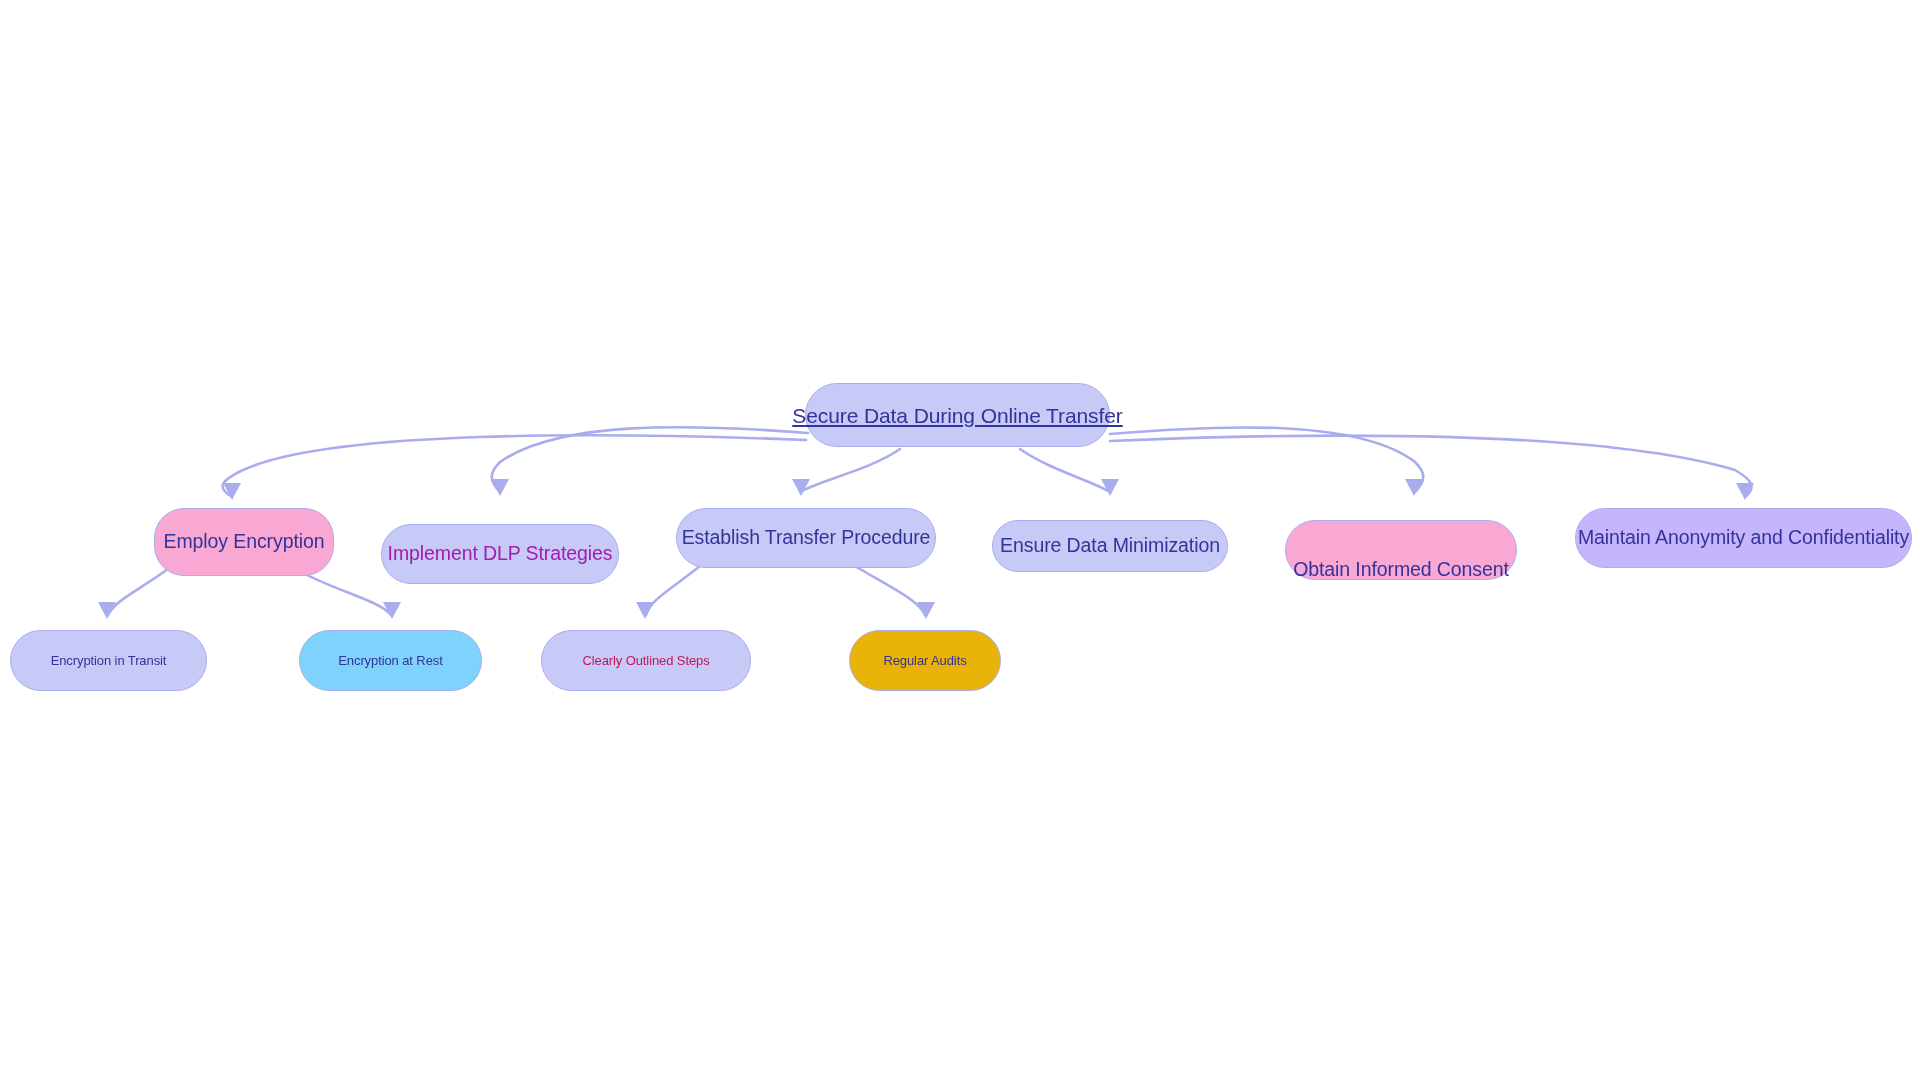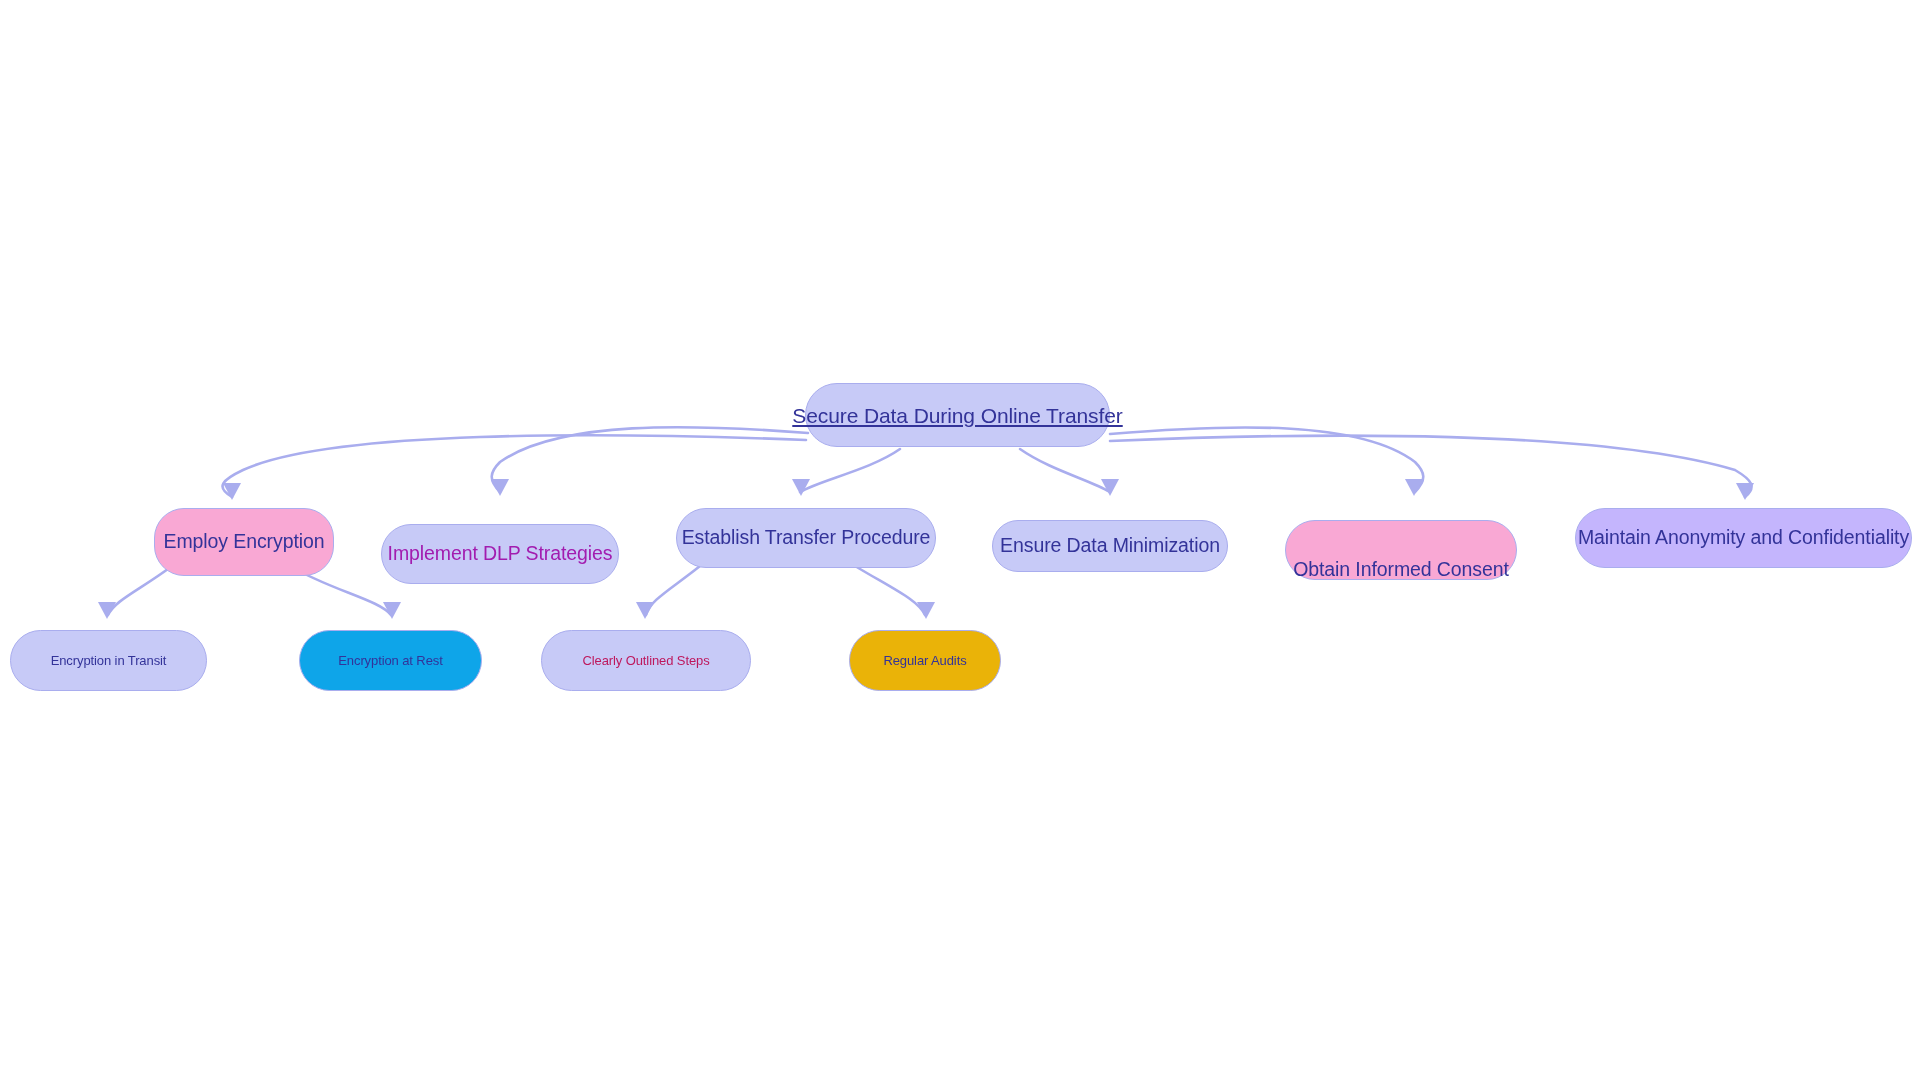--- a/index.html
+++ b/index.html
@@ -136,21 +136,21 @@
       </div>
       <div class="node node-l2" style="left: 1285px; top: 520px; width: 232px; height: 60px; border-radius: 30px; background: #f9a8d4; border-color: rgb(169, 173, 238); color: rgb(51, 51, 153); align-items: flex-end;">
         <span class="node-label">Obtain Informed Consent</span>
       </div>
       <div class="node node-l2" style="left: 1575px; top: 508px; width: 337px; height: 60px; border-radius: 30px; background: #c4b5fd; border-color: rgb(169, 173, 238); color: rgb(51, 51, 153);">
         <span class="node-label">Maintain Anonymity and Confidentiality</span>
       </div>
       <div class="node node-l3" style="left: 10px; top: 630px; width: 197px; height: 61px; border-radius: 30.5px; background: rgb(199, 202, 247); border-color: rgb(169, 173, 238); color: rgb(51, 51, 153);">
         <span class="node-label">Encryption in Transit</span>
       </div>
-      <div class="node node-l3" style="left: 299px; top: 630px; width: 183px; height: 61px; border-radius: 30.5px; background: #0ea5e9; border-color: rgb(169, 173, 238); color: rgb(51, 51, 153);">
+      <div class="node node-l3" style="left: 299px; top: 630px; width: 183px; height: 61px; border-radius: 30.5px; background: #7dd3fc; border-color: rgb(169, 173, 238); color: rgb(51, 51, 153);">
         <span class="node-label">Encryption at Rest</span>
       </div>
       <div class="node node-l3" style="left: 541px; top: 630px; width: 210px; height: 61px; border-radius: 30.5px; background: rgb(199, 202, 247); border-color: rgb(169, 173, 238); color: #be185d;">
         <span class="node-label">Clearly Outlined Steps</span>
       </div>
       <div class="node node-l3" style="left: 849px; top: 630px; width: 152px; height: 61px; border-radius: 30.5px; background: #eab308; border-color: rgb(169, 173, 238); color: rgb(51, 51, 153);">
         <span class="node-label">Regular Audits</span>
       </div>
     </div>
 

